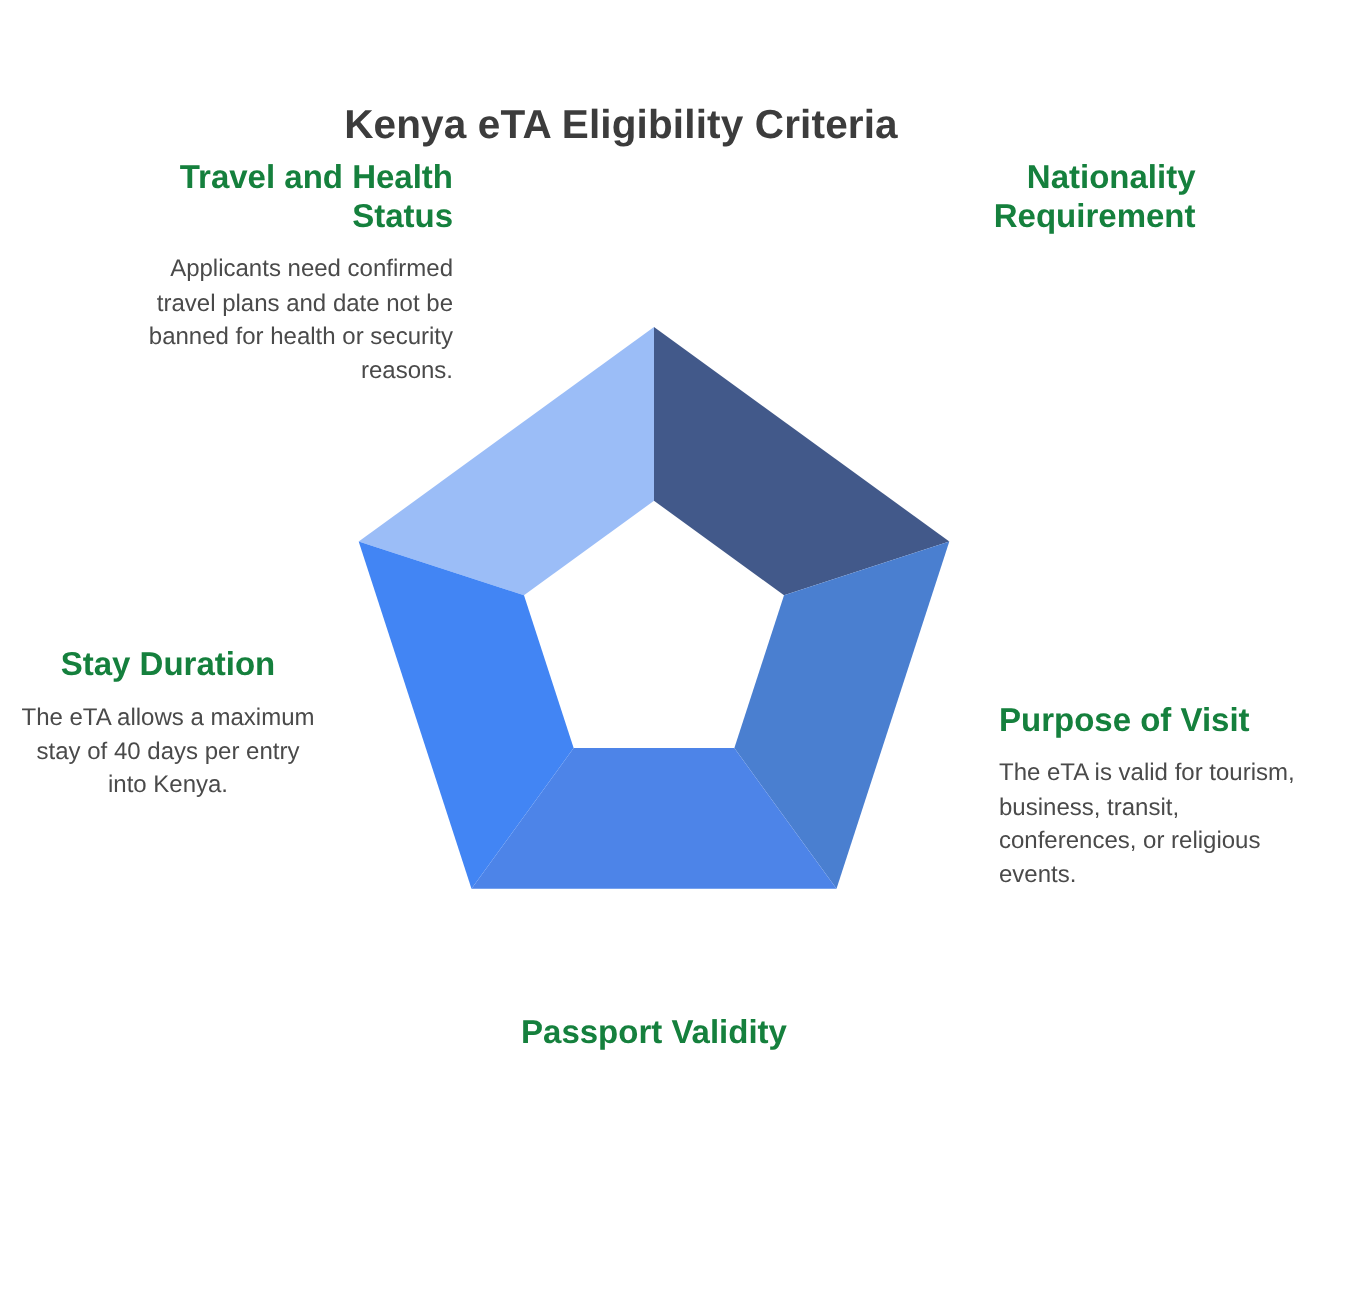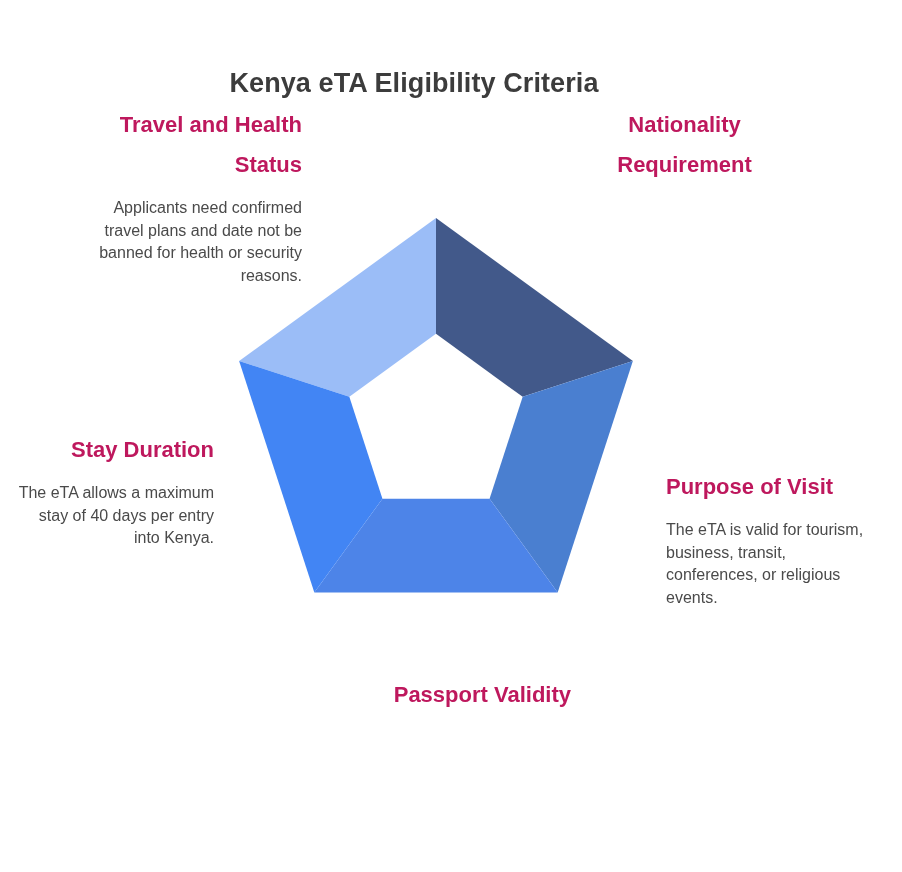--- a/index.html
+++ b/index.html
@@ -35,22 +35,22 @@
     width: 902px;
     height: 872px;
   }
 
   .callout {
     position: absolute;
   }
   .callout .callout-heading {
     font-size: 22px;
     font-weight: bold;
-    color: #be185d;
-    line-height: 40px;
+    color: #15803d;
+    line-height: 26px;
     margin: 0 0 12px 0;
   }
   .callout .callout-body {
     font-size: 16px;
     color: #4a4a4a;
     line-height: 22.5px;
     margin: 0;
   }
 
   
@@ -58,43 +58,43 @@
     left: 72px;
     top: 105px;
     width: 230px;
     text-align: right;
   }
   
   #callout-nationality {
     left: 572px;
     top: 105px;
     width: 225px;
-    text-align: center;
+    text-align: right;
   }
   
   #callout-stay-duration {
     left: 10px;
     top: 430px;
     width: 204px;
-    text-align: right;
+    text-align: center;
   }
   
   #callout-purpose {
     left: 666px;
     top: 430px;
     width: 215px;
     text-align: left;
     margin-top: 37px;
   }
   
   #callout-passport {
     left: 301px;
     top: 675px;
     width: 270px;
-    text-align: right;
+    text-align: center;
   }
   #callout-passport .callout-heading { margin-bottom: 13px; }
 </style>
 </head>
 <body>
 
 <h1 id="page-title">Kenya eTA Eligibility Criteria</h1>
 
 <svg id="pentagon-figure" viewBox="0 0 902 872" width="902" height="872" xmlns="http://www.w3.org/2000/svg">
   <g>

